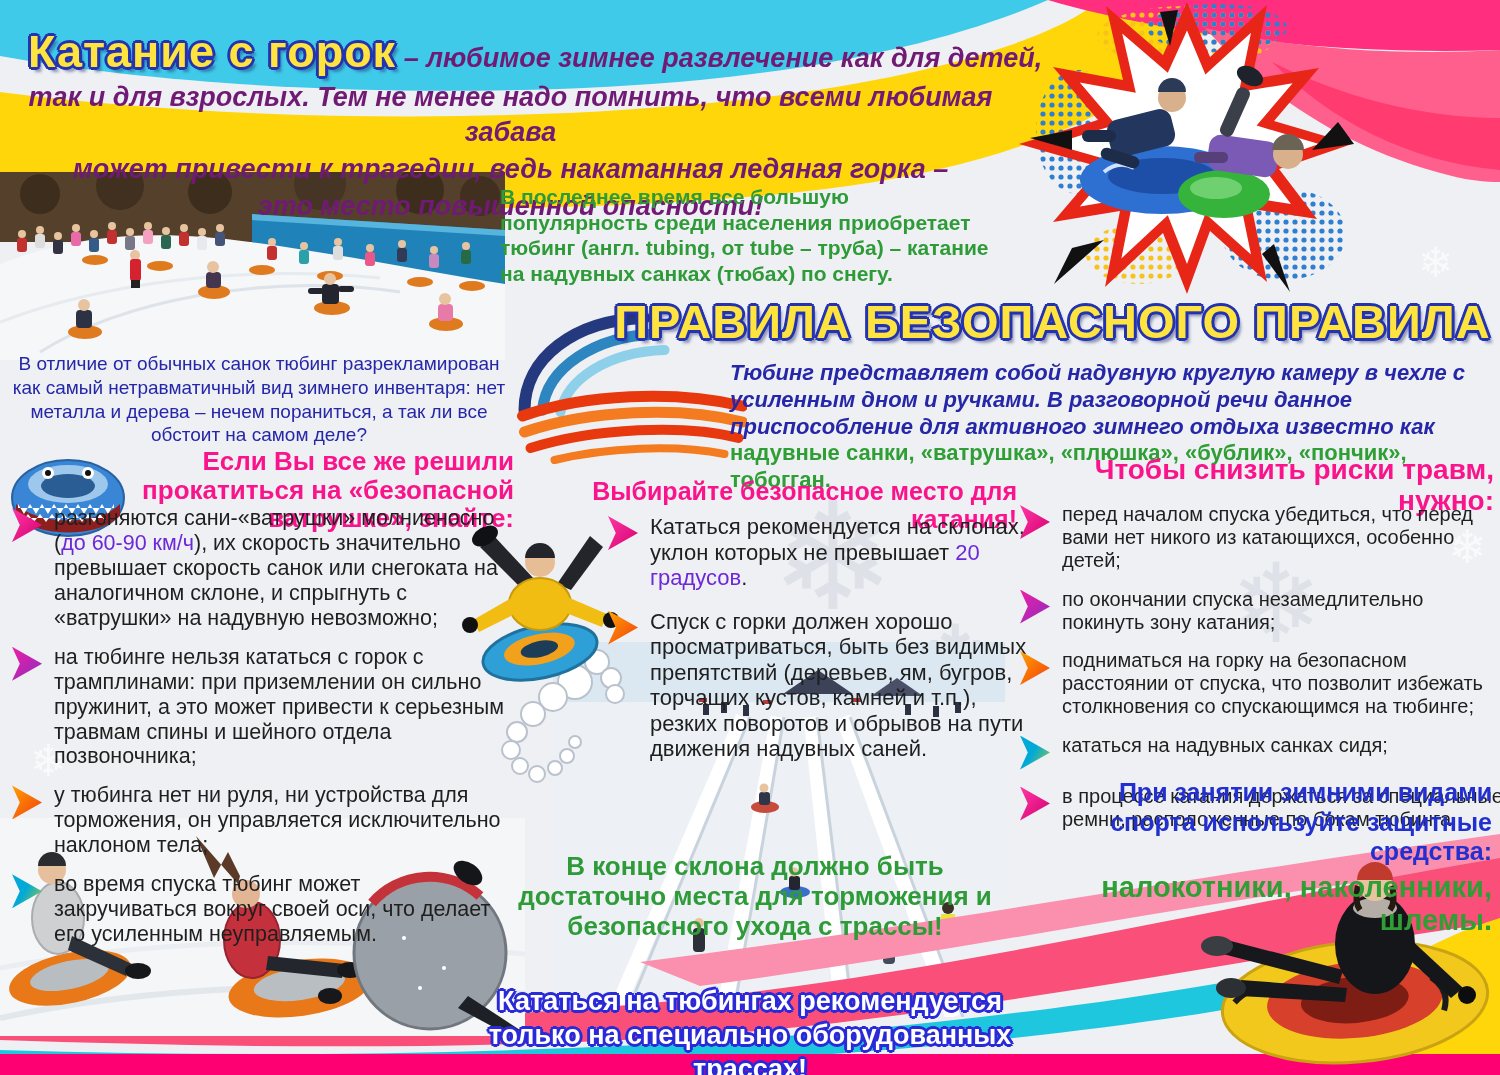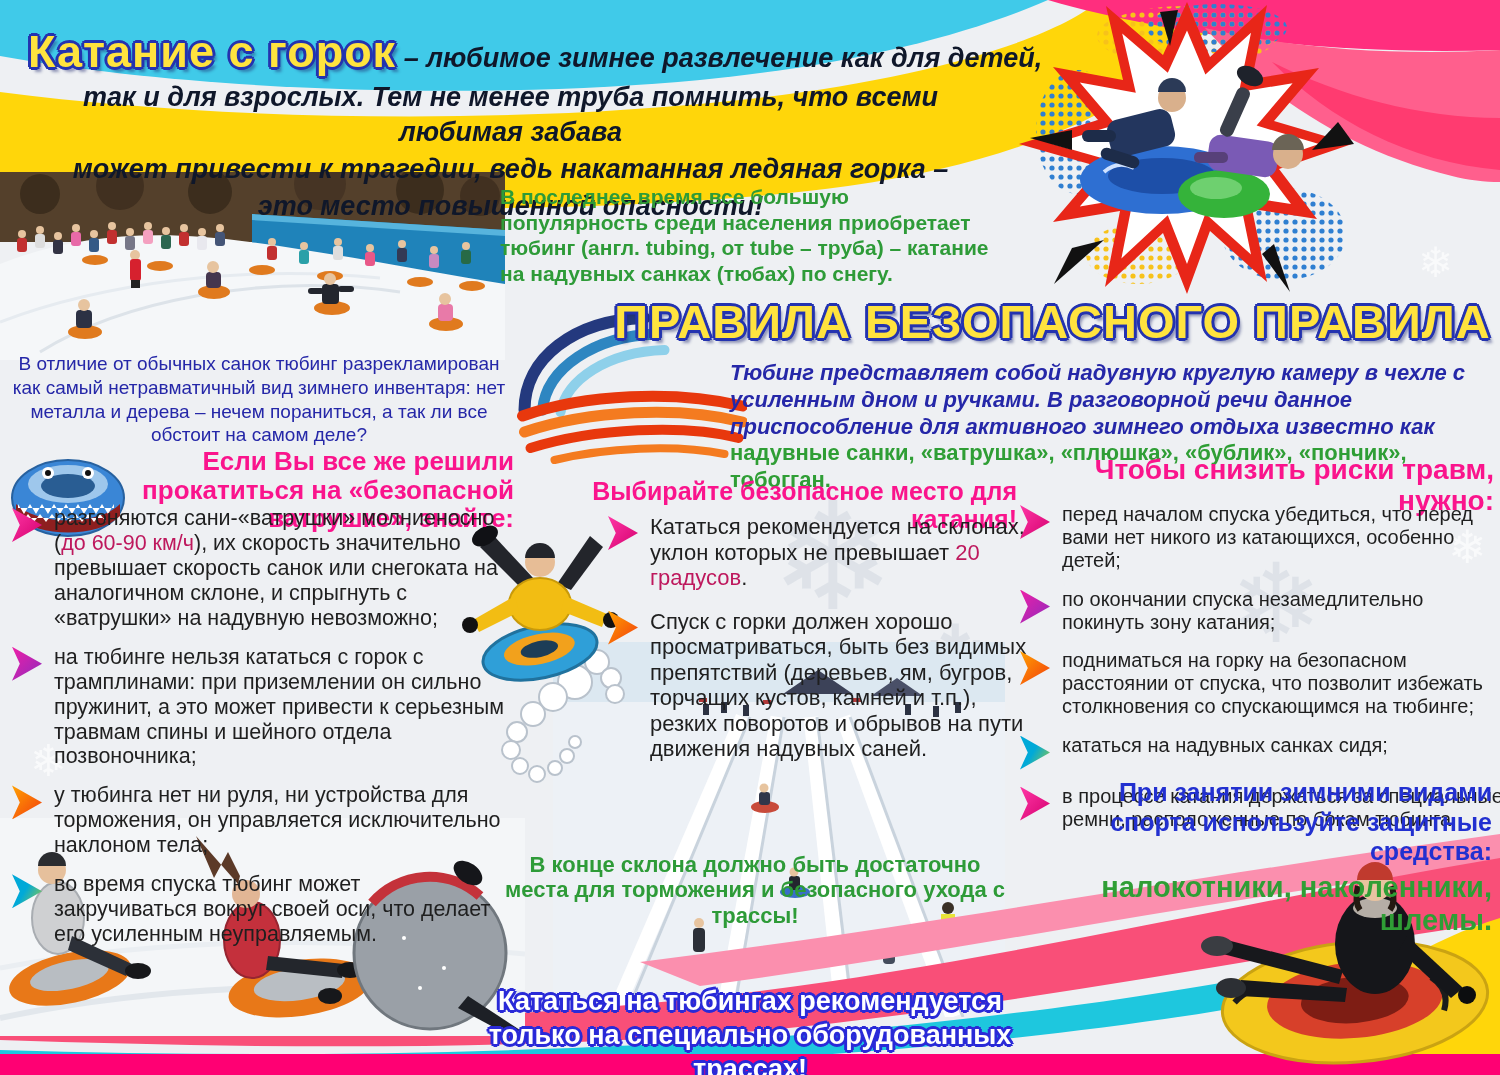--- a/index.html
+++ b/index.html
@@ -25,21 +25,21 @@
   
   .z5{z-index:5;}
   .cartoon-yellow{
     color:#ffe33e;font-weight:800;letter-spacing:1px;
     text-shadow:-2px -2px 0 #2433b0,2px -2px 0 #2433b0,-2px 2px 0 #2433b0,2px 2px 0 #2433b0,
                 -3px 0 0 #2433b0,3px 0 0 #2433b0,0 -3px 0 #2433b0,0 3px 0 #2433b0,
                 4px 5px 3px rgba(30,40,110,.45);}
   #headline{left:28px;top:26px;width:965px;}
   #headline .h1row{white-space:nowrap;}
   #headline .big{font-size:45px;}
-  .navy-it{color:#0f172a;font-weight:bold;font-style:italic;font-size:27px;line-height:1.3;}
+  .navy-it{color:#701a75;font-weight:bold;font-style:italic;font-size:27px;line-height:1.3;}
   #headline .hline{text-align:center;margin-top:2px;}
 
   #greenIntro{left:500px;top:184px;width:500px;text-align:left;
     color:#2e9b38;font-weight:bold;font-size:21px;line-height:1.22;}
 
   #mainTitle{left:605px;top:294px;width:895px;text-align:center;font-size:47px;}
 
   #descBlock{left:730px;top:360px;width:778px;font-size:22px;font-weight:bold;
     font-style:italic;color:#2527a8;line-height:1.22;}
   #descBlock .green{color:#2f9e35;font-style:normal;}
@@ -55,36 +55,36 @@
   .list{display:flex;flex-direction:column;}
   .li{display:flex;align-items:flex-start;gap:12px;}
   .li-text{color:#1f1f1f;line-height:1.16;}
   .arrow{flex:none;width:30px;height:34px;margin-top:2px;
     clip-path:polygon(0 0,100% 50%,0 100%,26% 50%);
     filter:drop-shadow(2px 3px 2px rgba(40,40,60,.35));}
   .a-pink   {background:linear-gradient(135deg,#ff37a6,#d4006e);}
   .a-magenta{background:linear-gradient(135deg,#ee1fa6,#8e2bbf);}
   .a-orange {background:linear-gradient(135deg,#ffa200,#f23c0e);}
   .a-teal   {background:linear-gradient(120deg,#00a9d8 45%,#9ccb3b);}
-  .hl{color:#be185d;}
+  .hl{color:#6d28d9;}
 
   #leftList{left:12px;top:506px;width:494px;}
   #leftList .li-text{font-size:21.5px;}
   #leftList .li{margin-bottom:14px;}
 
   #midList{left:608px;top:514px;width:422px;}
   #midList .li-text{font-size:22px;}
   #midList .li{margin-bottom:18px;}
 
   #rightList{left:1020px;top:503px;width:490px;}
   #rightList .li-text{font-size:20px;}
   #rightList .li{margin-bottom:15px;}
 
   #midNote{left:498px;top:852px;width:514px;text-align:center;
-    color:#2e9b38;font-weight:bold;font-size:22px;line-height:1.15;}
+    color:#2e9b38;font-weight:bold;font-size:26px;line-height:1.15;}
 
   #rightNote{left:1028px;top:778px;width:464px;text-align:right;}
   #rightNote .blue{color:#2230d0;font-weight:bold;font-size:25px;line-height:1.18;}
   #rightNote .green{color:#2f9e35;font-weight:bold;font-size:29px;margin-top:4px;}
 
   #footerNote{left:455px;top:985px;width:590px;text-align:center;z-index:6;
     color:#ffffff;font-weight:800;font-size:27px;line-height:1.25;
     text-shadow:-2px -2px 0 #2a2ad8,2px -2px 0 #2a2ad8,-2px 2px 0 #2a2ad8,2px 2px 0 #2a2ad8,
                 -3px 0 0 #2a2ad8,3px 0 0 #2a2ad8,0 -3px 0 #2a2ad8,0 3px 0 #2a2ad8;}
 </style>
@@ -441,21 +441,21 @@
     <path d="M282,28 a18,18 0 0 1 36,0 Z" fill="#c03a2e"></path>
     <path d="M283,34 q-4,16 2,24 M317,34 q4,16 -2,24" stroke="#241a12" stroke-width="6" fill="none"></path>
     <polygon points="332,84 388,136 376,146 324,98" fill="#15161a"></polygon>
     <circle cx="392" cy="143" r="9" fill="#0c0d0f"></circle>
   </svg>
 
   <div id="headline" class="abs z5">
     <div class="h1row">
       <span class="cartoon-yellow big">Катание с горок</span><span class="navy-it"> – любимое зимнее развлечение как для детей,</span>
     </div>
-    <div class="hline navy-it">так и для взрослых. Тем не менее труба помнить, что всеми любимая забава</div>
+    <div class="hline navy-it">так и для взрослых. Тем не менее надо помнить, что всеми любимая забава</div>
     <div class="hline navy-it">может привести к трагедии, ведь накатанная ледяная горка –</div>
     <div class="hline navy-it">это место повышенной опасности!</div>
   </div>
 
   <div id="greenIntro" class="abs z5">В последнее время все большую популярность среди населения приобретает тюбинг (англ. tubing, от tube – труба) – катание на надувных санках (тюбах) по снегу.</div>
 
   <div id="mainTitle" class="abs z5 cartoon-yellow">ПРАВИЛА БЕЗОПАСНОГО ПРАВИЛА</div>
 
   <div id="descBlock" class="abs z5">
     <span>Тюбинг представляет собой надувную круглую камеру в чехле с усиленным дном и ручками. В разговорной речи данное приспособление для активного зимнего отдыха известно как </span><span class="green">надувные санки, «ватрушка», «плюшка», «бублик», «пончик», тобогган.</span>

